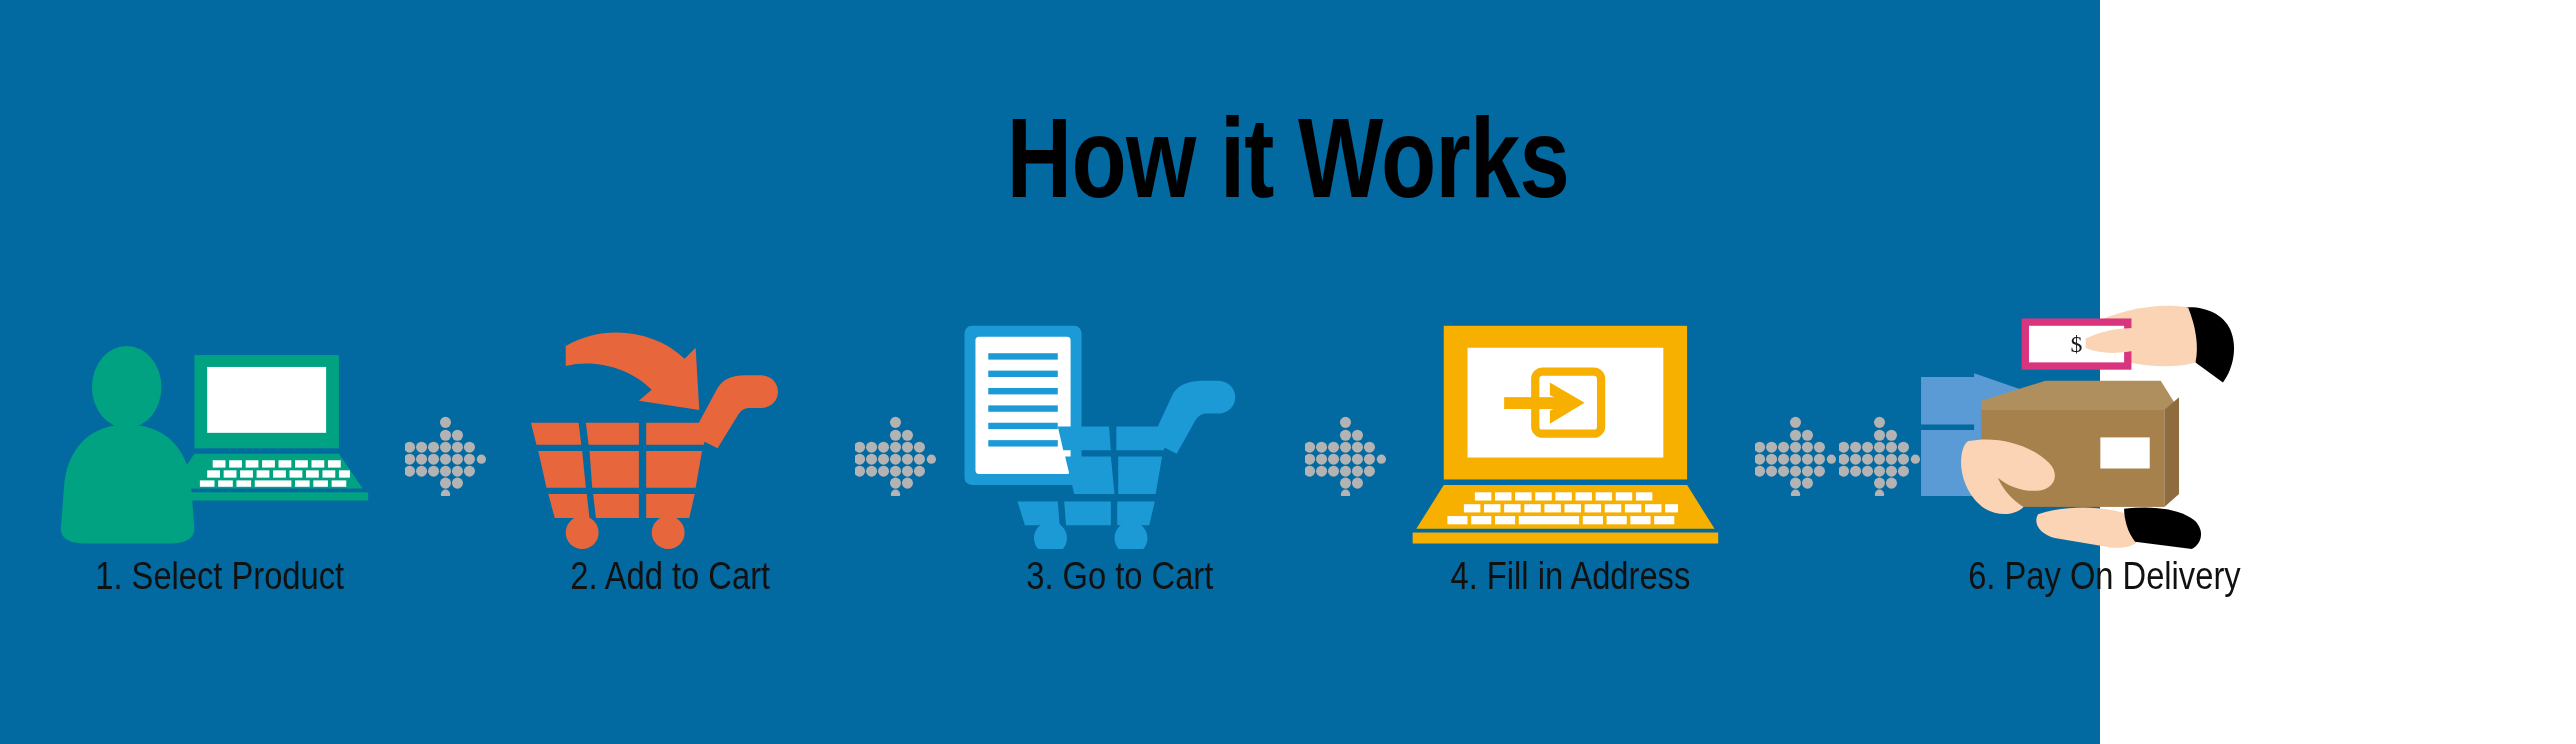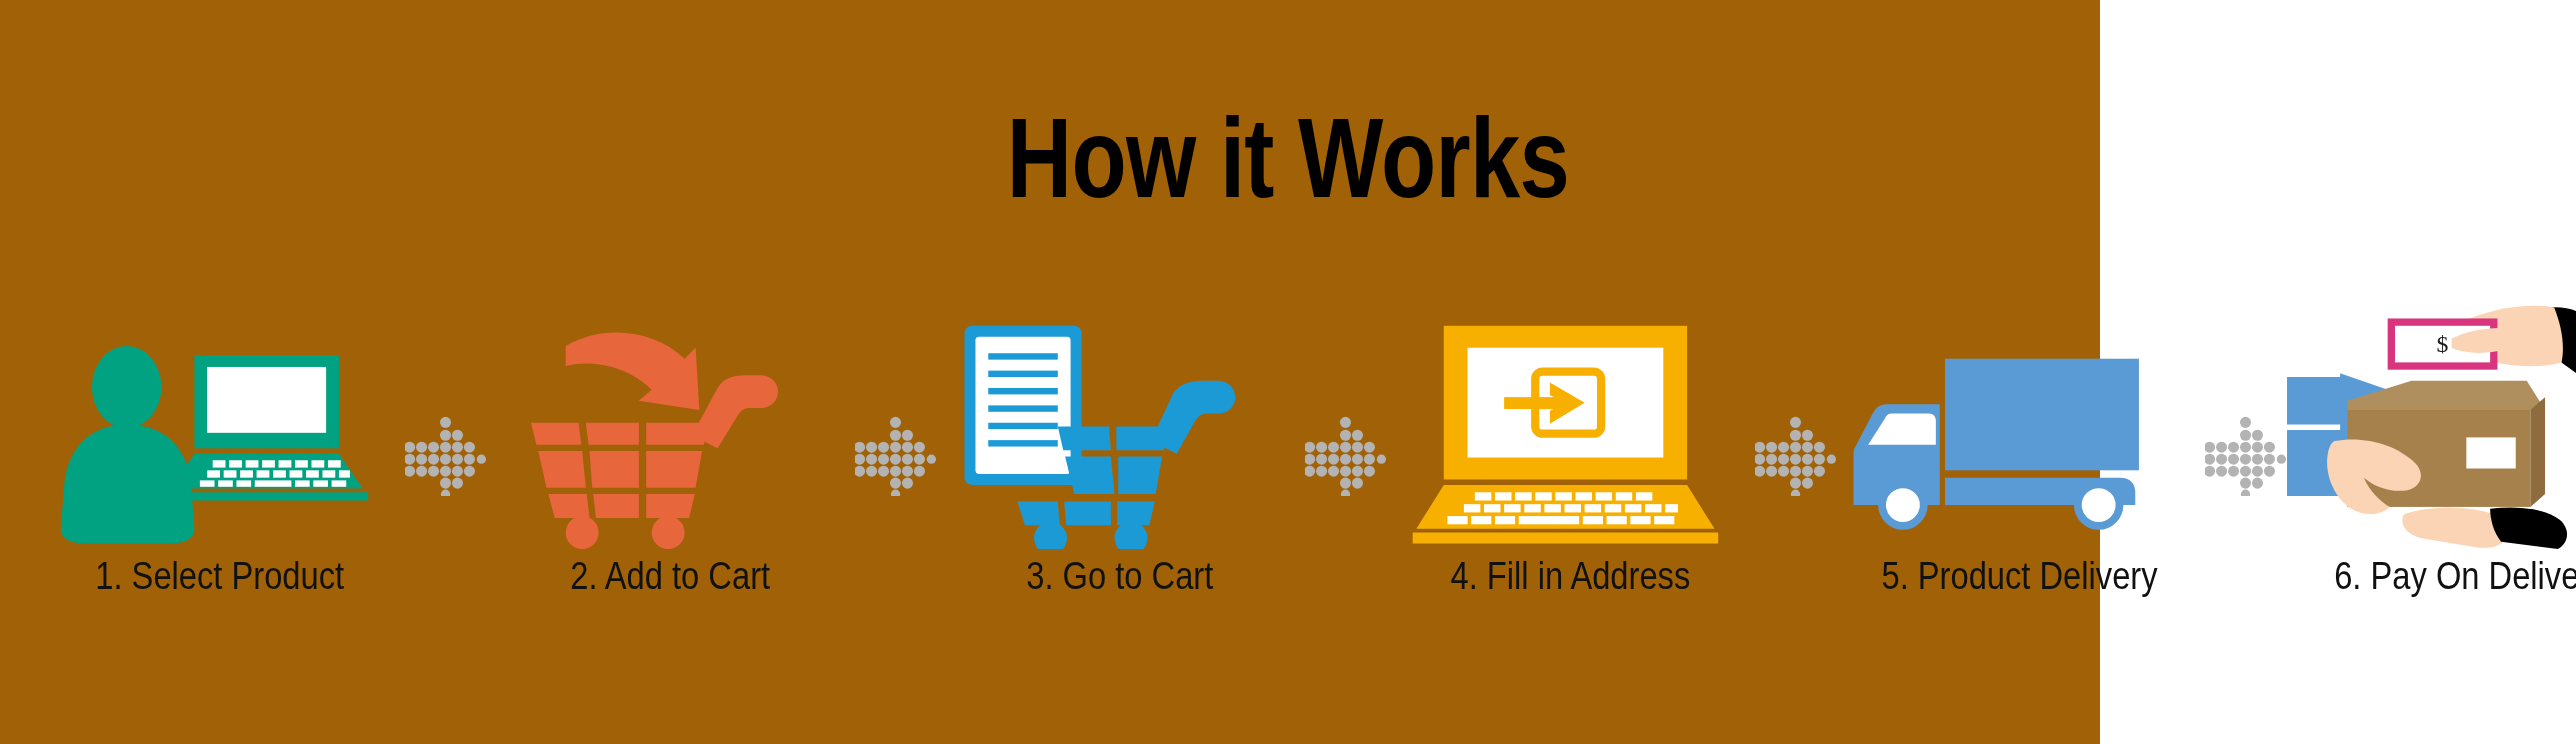--- a/index.html
+++ b/index.html
@@ -8,21 +8,21 @@
     width: 2576px;
     height: 745px;
     background: #ffffff;
     font-family: "Liberation Sans", "DejaVu Sans", sans-serif;
     overflow: hidden;
   }
   .page {
     position: relative;
     width: 2100px;
     height: 745px;
-    background: #a16207;
+    background: #0369a1;
   }
 
   
   .title {
     position: absolute;
     top: 102px;
     left: 0;
     width: 2576px;
     text-align: center;
     font-size: 113px;
@@ -406,45 +406,20 @@
               <circle cx="57" cy="61" r="6"></circle>
               <circle cx="70" cy="61" r="6"></circle>
             <circle cx="44" cy="74" r="6"></circle>
               <circle cx="57" cy="74" r="6"></circle>
             <circle cx="44" cy="86" r="5"></circle>
           </g>
         </svg>
       </div>
     </div>
 
-    <div class="step">
-      <div class="art">
-        <svg viewBox="0 0 400 270" xmlns="http://www.w3.org/2000/svg">
-          <g fill="#5b9bd5">
-
-            <rect x="118" y="62" width="212" height="122"></rect>
-
-            <path d="M118 192 L 310 192 C 320 192 326 198 326 208 L 326 222 L 118 222 Z"></path>
-
-            <path d="M44 162 L 44 222 L 112 222 L 112 112 L 54 112 C 46 112 42 116 38 124 L 18 162 Z" transform="translate(0,0)"></path>
-            <path d="M112 112 L 54 112 C 46 112 42 116 38 124 L 18 164 L 18 222 L 112 222 Z"></path>
-
-            <path d="M60 122 L 100 122 C 105 122 108 125 108 130 L 108 156 L 34 156 L 52 128 C 54 124 56 122 60 122 Z" fill="#ffffff"></path>
-
-            <circle cx="72" cy="222" r="27" fill="#5b9bd5"></circle>
-            <circle cx="72" cy="222" r="21" fill="#ffffff"></circle>
-            <circle cx="72" cy="222" r="21" fill="none" stroke="#5b9bd5" stroke-width="5"></circle>
-            <circle cx="286" cy="222" r="27" fill="#5b9bd5"></circle>
-            <circle cx="286" cy="222" r="21" fill="#ffffff"></circle>
-            <circle cx="286" cy="222" r="21" fill="none" stroke="#5b9bd5" stroke-width="5"></circle>
-          </g>
-        </svg>
-      </div>
-      <div class="caption">5. Product Delivery</div>
-    </div>
 
     <div class="sep">
       <div class="dotarrow">
         <svg viewBox="0 0 88 88" xmlns="http://www.w3.org/2000/svg">
           <g fill="#b3b3b3">
             <circle cx="44" cy="8" r="6"></circle>
             <circle cx="44" cy="22" r="6"></circle>
               <circle cx="57" cy="22" r="6"></circle>
             <circle cx="5" cy="35" r="6"></circle>
               <circle cx="18" cy="35" r="6"></circle>

